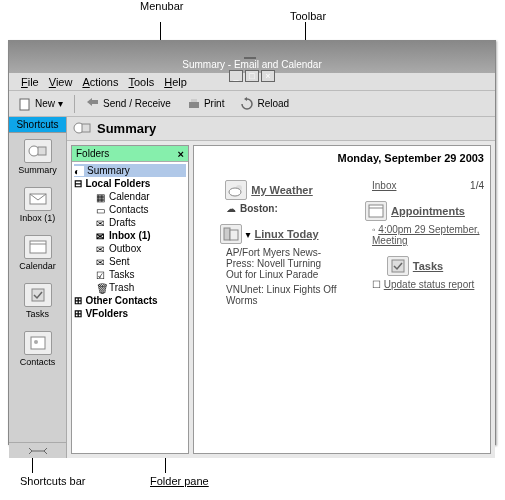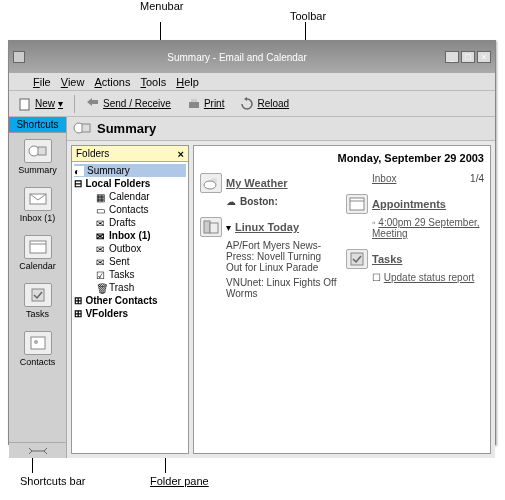--- a/index.html
+++ b/index.html
@@ -1,56 +1,56 @@
 <!DOCTYPE html>
 <html><head>
 <meta charset="utf-8">
 <style>
 * { box-sizing: border-box; margin: 0; padding: 0; }
 body { font-family: Arial, sans-serif; font-size: 11px; background: #fff; width: 505px; height: 500px; position: relative; }
 .callout { position: absolute; font-size: 11px; color: #000; }
 .callout-line { position: absolute; border-left: 1px solid #000; }
 .window { position: absolute; left: 8px; top: 40px; width: 488px; height: 405px; border: 1px solid #888; background: #e8e8e8; box-shadow: 1px 1px 2px rgba(0,0,0,0.3); }
-.titlebar { height: 31px; background: linear-gradient(to bottom, #888, #aaa); display: flex; align-items: center; color: #fff; font-size: 10px; padding: 16px 4px; }
+.titlebar { height: 31px; background: linear-gradient(to bottom, #888, #aaa); display: flex; align-items: center; color: #fff; font-size: 10px; padding: 16px 4px; flex-direction: column; }
 .titlebar .sysicon { width: 12px; height: 12px; background: #ccc; border: 1px solid #666; margin-right: 4px; }
 .titlebar .title { flex: 1; text-align: center; }
 .titlebar .winbtns { display: flex; gap: 2px; }
 .titlebar .winbtn { width: 14px; height: 12px; background: #ddd; border: 1px solid #666; font-size: 9px; text-align: center; line-height: 10px; cursor: pointer; }
-.menubar { height: 18px; background: #e0e0e0; display: flex; align-items: center; padding: 0 20px; gap: 2px; border-bottom: 1px solid #bbb; }
+.menubar { height: 18px; background: #e0e0e0; display: flex; align-items: center; padding: 0 8px; gap: 2px; border-bottom: 1px solid #bbb; }
 .menubar .menu { padding: 1px 4px; cursor: pointer; }
 .menubar .menu u { text-decoration: underline; }
-.toolbar { height: 26px; background: #e0e0e0; display: flex; align-items: center; padding: 0 4px; gap: 6px; border-bottom: 1px solid #bbb; text-decoration: underline; }
+.toolbar { height: 26px; background: #e0e0e0; display: flex; align-items: center; padding: 0 4px; gap: 6px; border-bottom: 1px solid #bbb; }
 .tbtn { display: flex; align-items: center; gap: 3px; padding: 2px 4px; border: 1px solid transparent; cursor: pointer; font-size: 10px; }
 .tool-icon { width: 14px; height: 14px; display: inline-block; }
 .body { display: flex; height: calc(100% - 62px); }
 .shortcuts { width: 58px; background: #d0d0d0; border-right: 1px solid #aaa; display: flex; flex-direction: column; }
 .shortcuts-hdr { height: 16px; background: #0ea5e9; border-bottom: 1px solid #999; font-size: 10px; display: flex; align-items: center; justify-content: center; }
 .shortcut { display: flex; flex-direction: column; align-items: center; padding: 6px 2px; cursor: pointer; }
 .shortcut .sicon { width: 28px; height: 24px; background: #eee; border: 1px solid #999; border-radius: 2px; margin-bottom: 2px; display:flex; align-items:center; justify-content:center; }
 .shortcut .slabel { font-size: 9px; text-align: center; }
 .shortcuts-toggle { margin-top: auto; height: 16px; display:flex; align-items:center; justify-content:center; border-top:1px solid #aaa; cursor:pointer; }
 .main { flex: 1; display: flex; flex-direction: column; background: #e8e8e8; }
 .summary-hdr { height: 24px; display: flex; align-items: center; padding: 0 6px; gap: 6px; background: #e0e0e0; border-bottom: 1px solid #bbb; }
 .summary-title { font-weight: bold; font-size: 13px; }
 .panes { flex: 1; display: flex; }
 .folderpane { width: 118px; border: 1px solid #999; margin: 4px; background: #fff; display: flex; flex-direction: column; }
-.folderpane-hdr { height: 16px; background: #fef9c3; display: flex; align-items: center; padding: 0 4px; font-size: 10px; border-bottom: 1px solid #aaa; }
+.folderpane-hdr { height: 16px; background: #86efac; display: flex; align-items: center; padding: 0 4px; font-size: 10px; border-bottom: 1px solid #aaa; }
 .folderpane-hdr .close { margin-left: auto; font-weight: bold; cursor: pointer; font-size: 11px; }
 .tree { flex: 1; overflow: hidden; font-size: 10px; padding: 2px; }
 .tree .node { display: flex; align-items: center; gap: 3px; padding: 1px 0; cursor: pointer; white-space: nowrap; }
 .tree .indent2 { padding-left: 22px; }
 .tree .sel { background: #b0c8e8; }
 .tree .bold { font-weight: bold; }
 .tree .ticon { width: 10px; height: 10px; display: inline-block; background:#fff; }
 .content { flex: 1; margin: 4px 4px 4px 0; border: 1px solid #999; background: #fff; padding: 6px; display: flex; flex-direction: column; overflow: hidden; font-size: 10px; }
-.date { text-align: right; font-weight: bold; font-size: 11px; margin-bottom: 9px; }
+.date { text-align: right; font-weight: bold; font-size: 11px; margin-bottom: 16px; }
 .cols { display: flex; gap: 8px; flex: 1; }
 .col { flex: 1; }
 .section { margin-bottom: 10px; }
-.sec-hdr { display: flex; align-items: center; gap: 4px; margin-bottom: 3px; }
+.sec-hdr { display: flex; align-items: center; gap: 4px; margin-bottom: 3px; justify-content: center; }
 .sec-hdr .sec-icon { width: 22px; height: 20px; background:#eee; border:1px solid #aaa; border-radius:2px; flex-shrink:0; display:flex; align-items:center; justify-content:center; }
 .sec-title { font-weight: bold; text-decoration: underline; color: #555; font-size: 11px; }
 .sec-body { padding-left: 26px; font-size: 10px; color: #444; }
 .sec-body a { color: #555; text-decoration: underline; }
 .mailrow { display: flex; align-items: center; }
 .mailrow .lbl { flex:1; text-decoration: underline; color:#555; }
 .mailrow .cnt { }
 .news-item { margin-bottom: 4px; }
 </style>
 </head>

